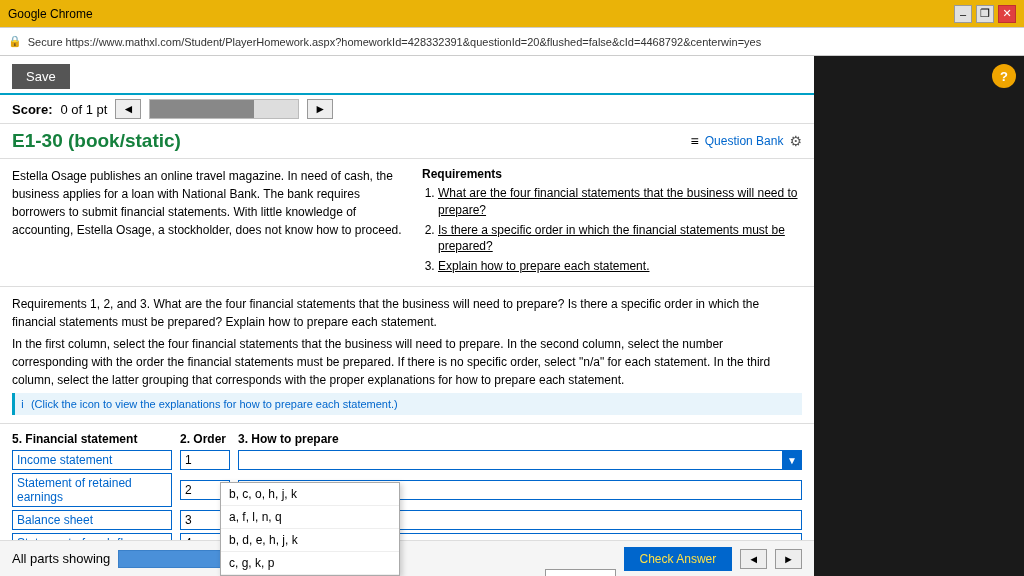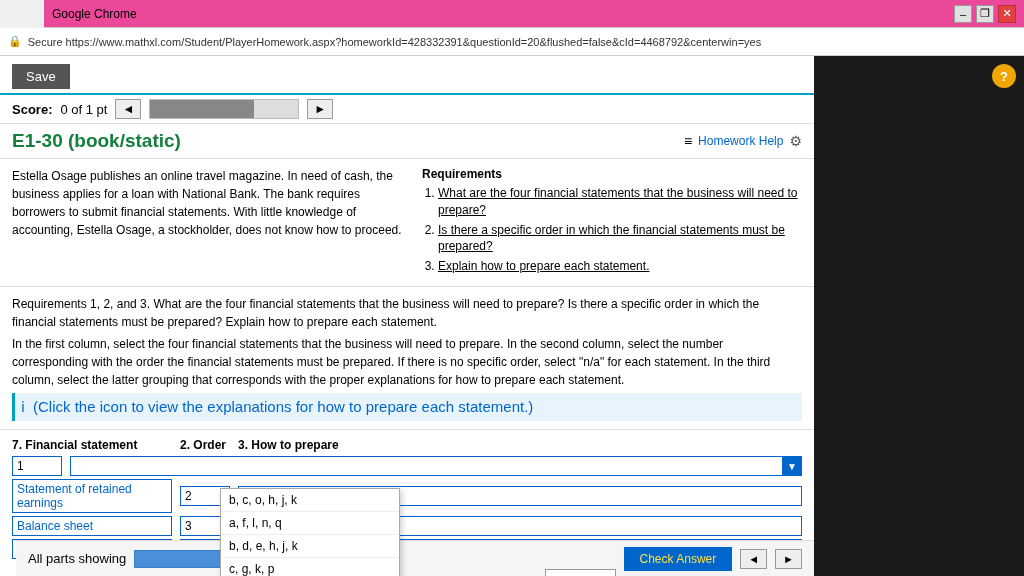--- a/index.html
+++ b/index.html
@@ -1,27 +1,26 @@
 <!DOCTYPE html>
 <html><head>
   <meta charset="utf-8">
   <style>
     * { box-sizing: border-box; margin: 0; padding: 0; }
     body { font-family: Arial, sans-serif; font-size: 13px; background: #f0f0f0; overflow: hidden; }
 
     
     .title-bar {
-      background: #ec4899;
+      background: #eab308;
       height: 28px;
       display: flex;
       align-items: center;
       justify-content: space-between;
       padding: 0 8px;
       border-bottom: 1px solid #ccc;
-      margin-left: 44px;
     }
     .title-bar-title { font-size: 12px; }
     .title-bar-controls { display: flex; gap: 4px; }
     .title-bar-btn {
       width: 18px; height: 18px;
       border: 1px solid #999;
       background: #e0e0e0;
       cursor: pointer;
       display: flex; align-items: center; justify-content: center;
       font-size: 11px;
@@ -138,21 +137,21 @@
       font-size: 12px;
       line-height: 1.5;
       border-bottom: 1px solid #ddd;
     }
     .question-body p { margin-bottom: 4px; }
     .info-note {
       background: #e8f4fb;
       border-left: 3px solid #00a0c6;
       padding: 3px 6px;
       margin-top: 4px;
-      font-size: 15px;
+      font-size: 11px;
       color: #0066cc;
     }
     .info-icon { color: #0066cc; margin-right: 4px; }
 
     
     .table-section {
       padding: 8px 12px;
       position: relative;
     }
     .col-headers {
@@ -228,21 +227,21 @@
       padding: 4px 8px;
       font-size: 12px;
       cursor: pointer;
       border-bottom: 1px solid #eee;
     }
 
     
     .bottom-bar {
       position: absolute;
       bottom: 0;
-      left: 16px;
+      left: 0;
       right: 210px;
       height: 36px;
       background: #f5f5f5;
       border-top: 1px solid #ddd;
       display: flex;
       align-items: center;
       padding: 0 12px;
       gap: 8px;
     }
     .parts-progress {
@@ -329,21 +328,21 @@
       <div class="progress-bar-container">
         <div class="progress-bar-fill" style="width:70%; background:#888;"></div>
       </div>
       <button class="nav-arrow">►</button>
     </div>
 
     <div class="question-label-bar">
       <span class="question-label">E1-30 (book/static)</span>
       <div class="question-help-area">
         <span style="font-size:14px;">≡</span>
-        <a class="question-help-link" href="#">Homework Help</a>
+        <a class="question-help-link" href="#">Question Bank</a>
         <span class="gear-icon">⚙</span>
       </div>
     </div>
 
     <div class="intro-section">
       <div class="intro-left">
         <p>Estella Osage publishes an online travel magazine. In need of cash, the business applies for a loan with National Bank. The bank requires borrowers to submit financial statements. With little knowledge of accounting, Estella Osage, a stockholder, does not know how to proceed.</p>
       </div>
       <div class="intro-right">
         <div class="req-title">Requirements</div>
@@ -359,26 +358,27 @@
       <p>Requirements 1, 2, and 3. What are the four financial statements that the business will need to prepare? Is there a specific order in which the financial statements must be prepared? Explain how to prepare each statement.</p>
       <p>In the first column, select the four financial statements that the business will need to prepare. In the second column, select the number corresponding with the order the financial statements must be prepared. If there is no specific order, select "n/a" for each statement. In the third column, select the latter grouping that corresponds with the proper explanations for how to prepare each statement.</p>
       <div class="info-note">
         <span class="info-icon">ℹ</span>
         <span>(Click the icon to view the explanations for how to prepare each statement.)</span>
       </div>
     </div>
 
     <div class="table-section">
       <div class="col-headers">
-        <span class="col-financial">7. Financial statement</span>
+        <span class="col-financial">5. Financial statement</span>
         <span class="col-order">2. Order</span>
         <span class="col-how">3. How to prepare</span>
       </div>
 
       <div class="table-row-item">
+        <span class="cell-financial">Income statement</span>
         <span class="cell-order">1</span>
         <div class="cell-how" style="position:relative;width:120px;">
           <select class="how-select" style="width:100%;padding-right:20px;">
             <option value=""></option>
           </select>
           <div class="dropdown-arrow">▼</div>
         </div>
       </div>
 
       <div class="table-row-item">

